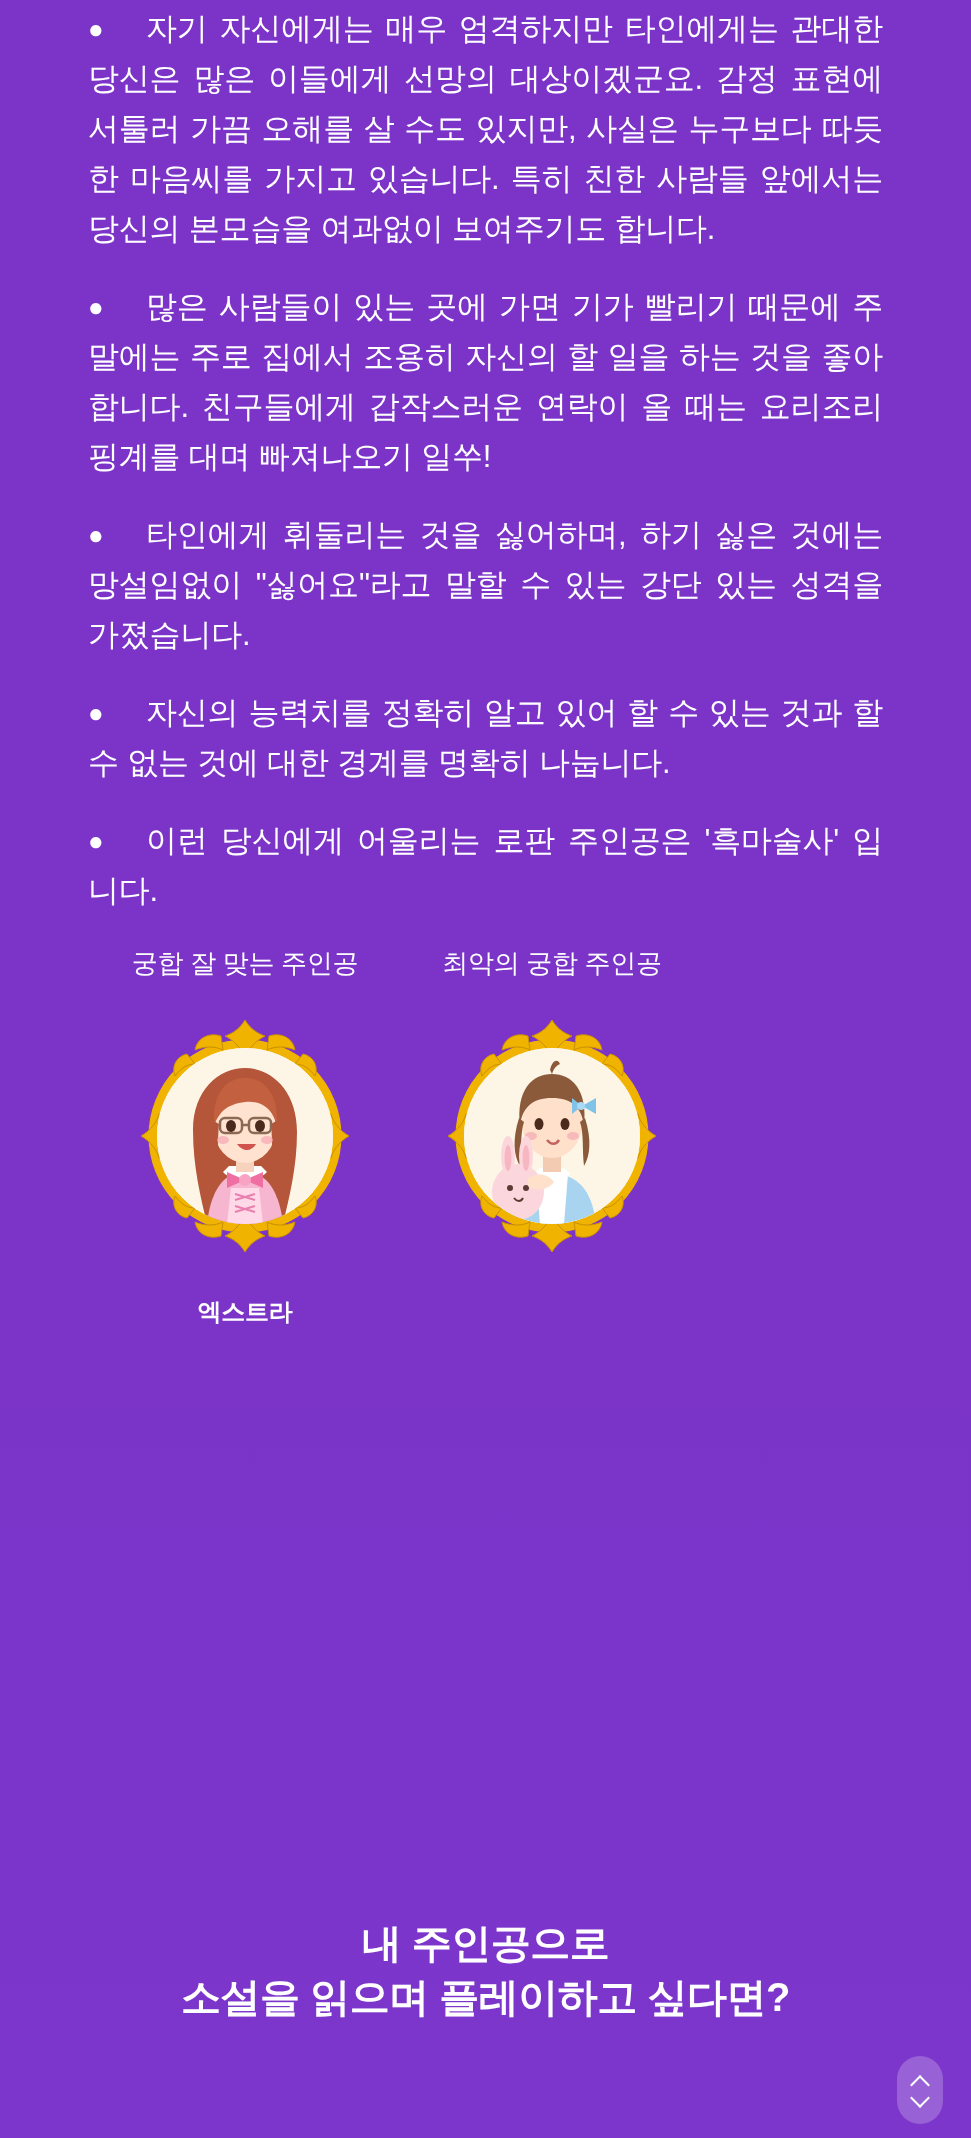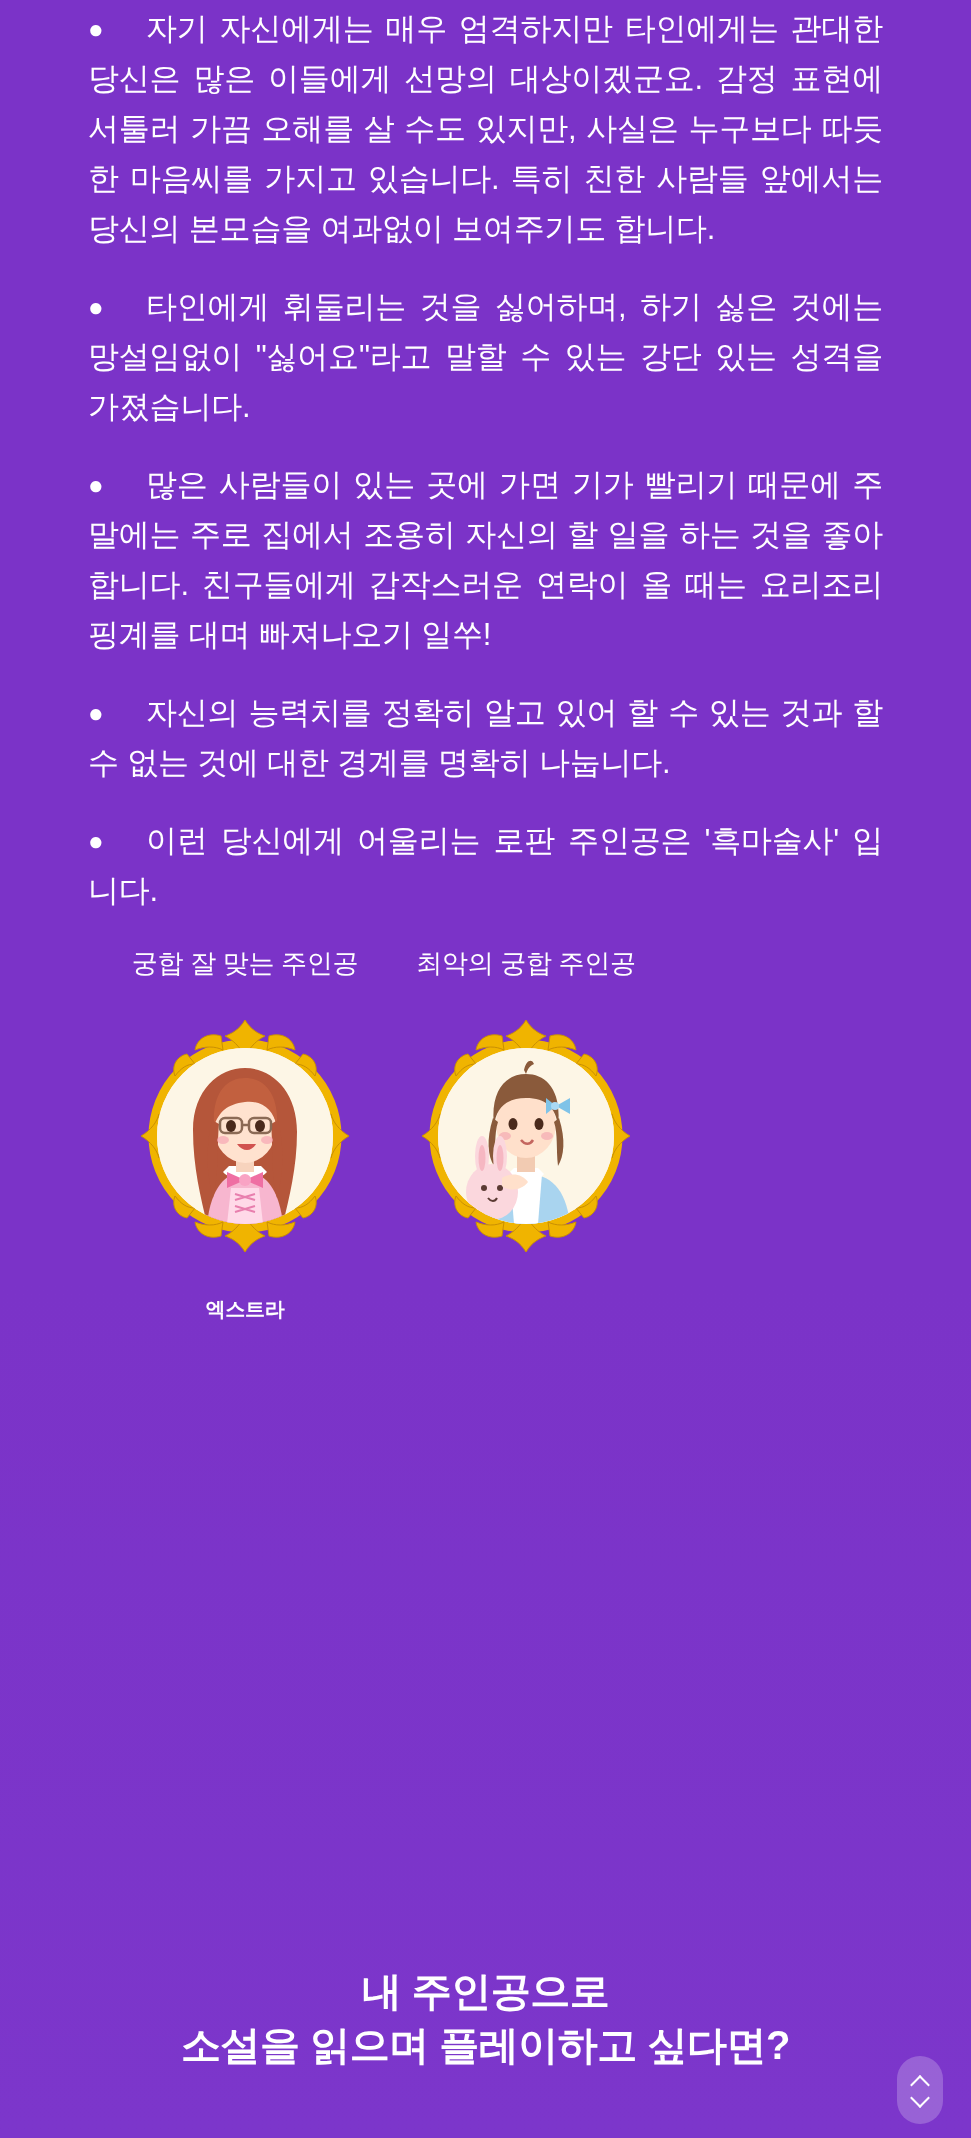--- a/index.html
+++ b/index.html
@@ -62,21 +62,21 @@
     width: 793px;
     height: 420px;
   }
   .compat-col {
     position: absolute;
     top: 0;
     width: 380px;
     text-align: center;
   }
   .compat-col.left { left: 55px; }
-  .compat-col.right { left: 336px; }
+  .compat-col.right { left: 362px; }
   .compat-title {
     color: #ffffff;
     font-size: 26px;
     font-weight: 400;
     letter-spacing: -0.3px;
     display: block;
     height: 36px;
   }
   .frame {
     position: relative;
@@ -96,30 +96,30 @@
     width: 176px;
     height: 176px;
     border-radius: 50%;
     background: #fdf6e6;
     overflow: hidden;
   }
   .compat-name {
     display: block;
     margin-top: 40px;
     color: #ffffff;
-    font-size: 20px;
+    font-size: 24px;
     font-weight: bold;
     letter-spacing: -0.3px;
   }
 
   
   .cta {
     position: absolute;
     left: 0;
-    top: 1964px;
+    top: 1916px;
     width: 971px;
     text-align: center;
   }
   .cta-line {
     display: block;
     color: #ffffff;
     font-size: 40px;
     font-weight: bold;
     line-height: 54px;
     letter-spacing: -0.5px;
@@ -168,24 +168,24 @@
 </head>
 <body>
 
 <div class="page">
 
   <div class="desc">
     <div class="bullet-item">
       <span class="dot">●</span><span class="btext">자기 자신에게는 매우 엄격하지만 타인에게는 관대한 당신은 많은 이들에게 선망의 대상이겠군요. 감정 표현에 서툴러 가끔 오해를 살 수도 있지만, 사실은 누구보다 따듯한 마음씨를 가지고 있습니다. 특히 친한 사람들 앞에서는 당신의 본모습을 여과없이 보여주기도 합니다.</span>
     </div>
     <div class="bullet-item">
+      <span class="dot">●</span><span class="btext">많은 사람들이 있는 곳에 가면 기가 빨리기 때문에 주말에는 주로 집에서 조용히 자신의 할 일을 하는 것을 좋아합니다. 친구들에게 갑작스러운 연락이 올 때는 요리조리 핑계를 대며 빠져나오기 일쑤!</span>
+    </div>
+    <div class="bullet-item">
       <span class="dot">●</span><span class="btext">타인에게 휘둘리는 것을 싫어하며, 하기 싫은 것에는 망설임없이 "싫어요"라고 말할 수 있는 강단 있는 성격을 가졌습니다.</span>
-    </div>
-    <div class="bullet-item">
-      <span class="dot">●</span><span class="btext">많은 사람들이 있는 곳에 가면 기가 빨리기 때문에 주말에는 주로 집에서 조용히 자신의 할 일을 하는 것을 좋아합니다. 친구들에게 갑작스러운 연락이 올 때는 요리조리 핑계를 대며 빠져나오기 일쑤!</span>
     </div>
     <div class="bullet-item">
       <span class="dot">●</span><span class="btext">자신의 능력치를 정확히 알고 있어 할 수 있는 것과 할 수 없는 것에 대한 경계를 명확히 나눕니다.</span>
     </div>
     <div class="bullet-item">
       <span class="dot">●</span><span class="btext">이런 당신에게 어울리는 로판 주인공은 '흑마술사' 입니다.</span>
     </div>
   </div>
 
   <div class="compat">

